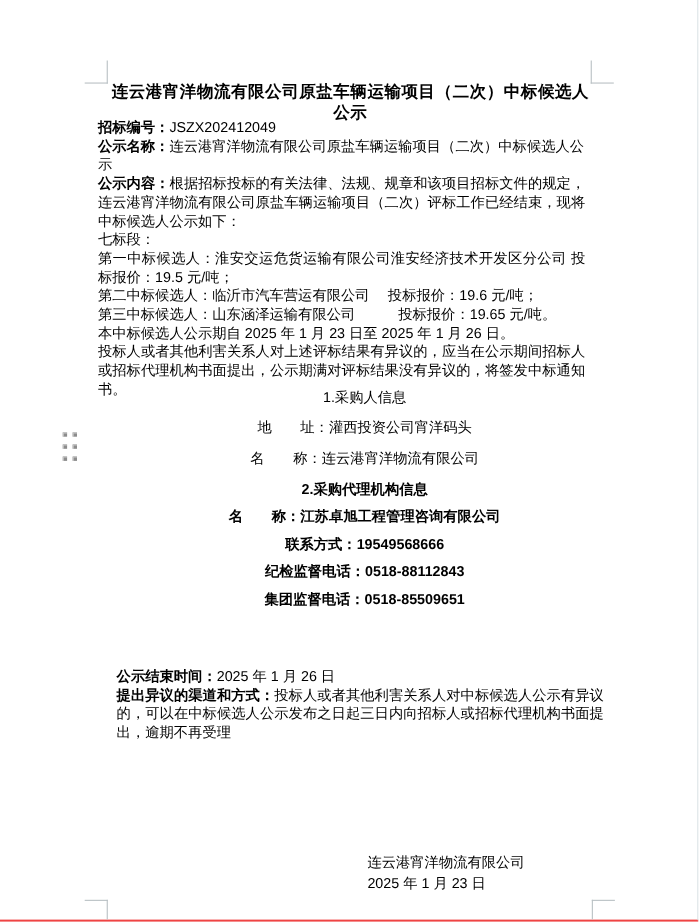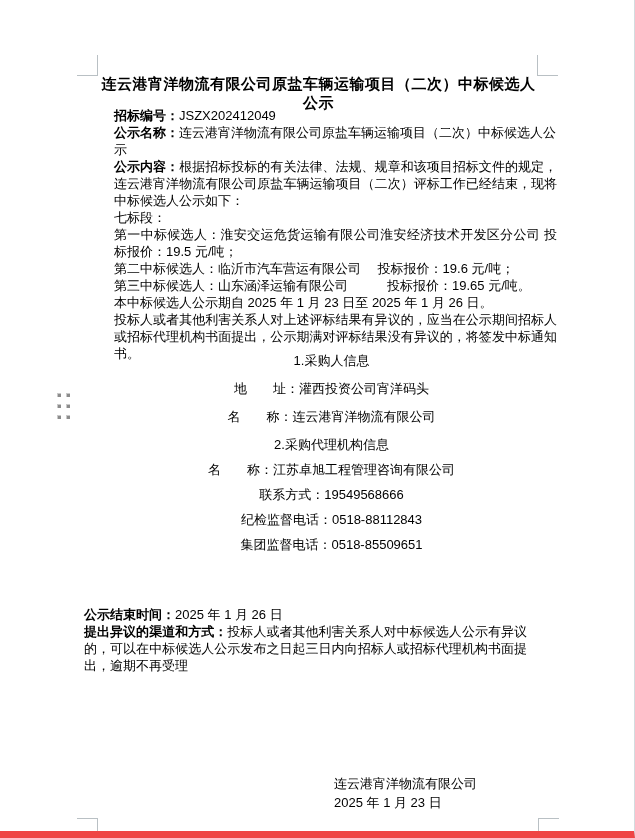--- a/index.html
+++ b/index.html
@@ -2,54 +2,54 @@
 <html><head>
 <meta charset="utf-8">
 <style>
   html,body { margin:0; padding:0; background:#ffffff; }
   .page {
     position:relative;
     width:635px; height:838px;
     background:#ffffff;
     box-sizing:border-box;
     border-right:1px solid #d3dcdf;
-    border-bottom:7px solid #ef4444;
+    border-bottom:2px solid #ef4444;
     font-family:"Liberation Sans","DejaVu Sans",sans-serif;
     color:#000000;
     overflow:hidden;
   }
   
   .crop { position:absolute; width:20px; height:20px; }
   .crop.tl { left:77px; top:55px;  border-right:1px solid #b9c0c4; border-bottom:1px solid #b9c0c4; }
   .crop.tr { left:537px; top:55px; border-left:1px solid #b9c0c4;  border-bottom:1px solid #b9c0c4; }
   .crop.bl { left:77px; top:818px; border-right:1px solid #b9c0c4; border-top:1px solid #b9c0c4; }
   .crop.br { left:538px; top:818px; border-left:1px solid #b9c0c4;  border-top:1px solid #b9c0c4; }
 
   .doc-title {
     position:absolute; left:97px; top:74px; width:443px;
     text-align:center; font-weight:bold; font-size:15px; line-height:19px;
     letter-spacing:0.5px;
   }
   .body-block {
-    position:absolute; left:114px; top:107px; width:443px;
+    position:absolute; left:89px; top:107px; width:443px;
     font-size:13px; line-height:17px;
   }
   .body-block p { margin:0; text-align:justify; }
   .body-block p.nojust { text-align:left; }
   b.lbl { font-weight:bold; }
 
   .contact-block {
     position:absolute; left:97px; top:352px; width:443px;
     font-size:13px; line-height:17px;
   }
   .contact-block p { margin:0 0 11px 0; padding-left:26px; text-align:center; }
-  .contact-block p.tight { margin-bottom:8px; }
+  .contact-block p.tight { margin-bottom:8px;font-weight:bold; }
 
   .end-block {
-    position:absolute; left:84px; top:606px; width:443px;
+    position:absolute; left:106px; top:606px; width:443px;
     font-size:13px; line-height:17px;
   }
   .end-block p { margin:0; text-align:justify; }
 
   .signature-block {
     position:absolute; left:334px; top:774px; width:146px;
     font-size:13px; line-height:19px; text-align:left;
   }
   .signature-block p { margin:0; }
 

